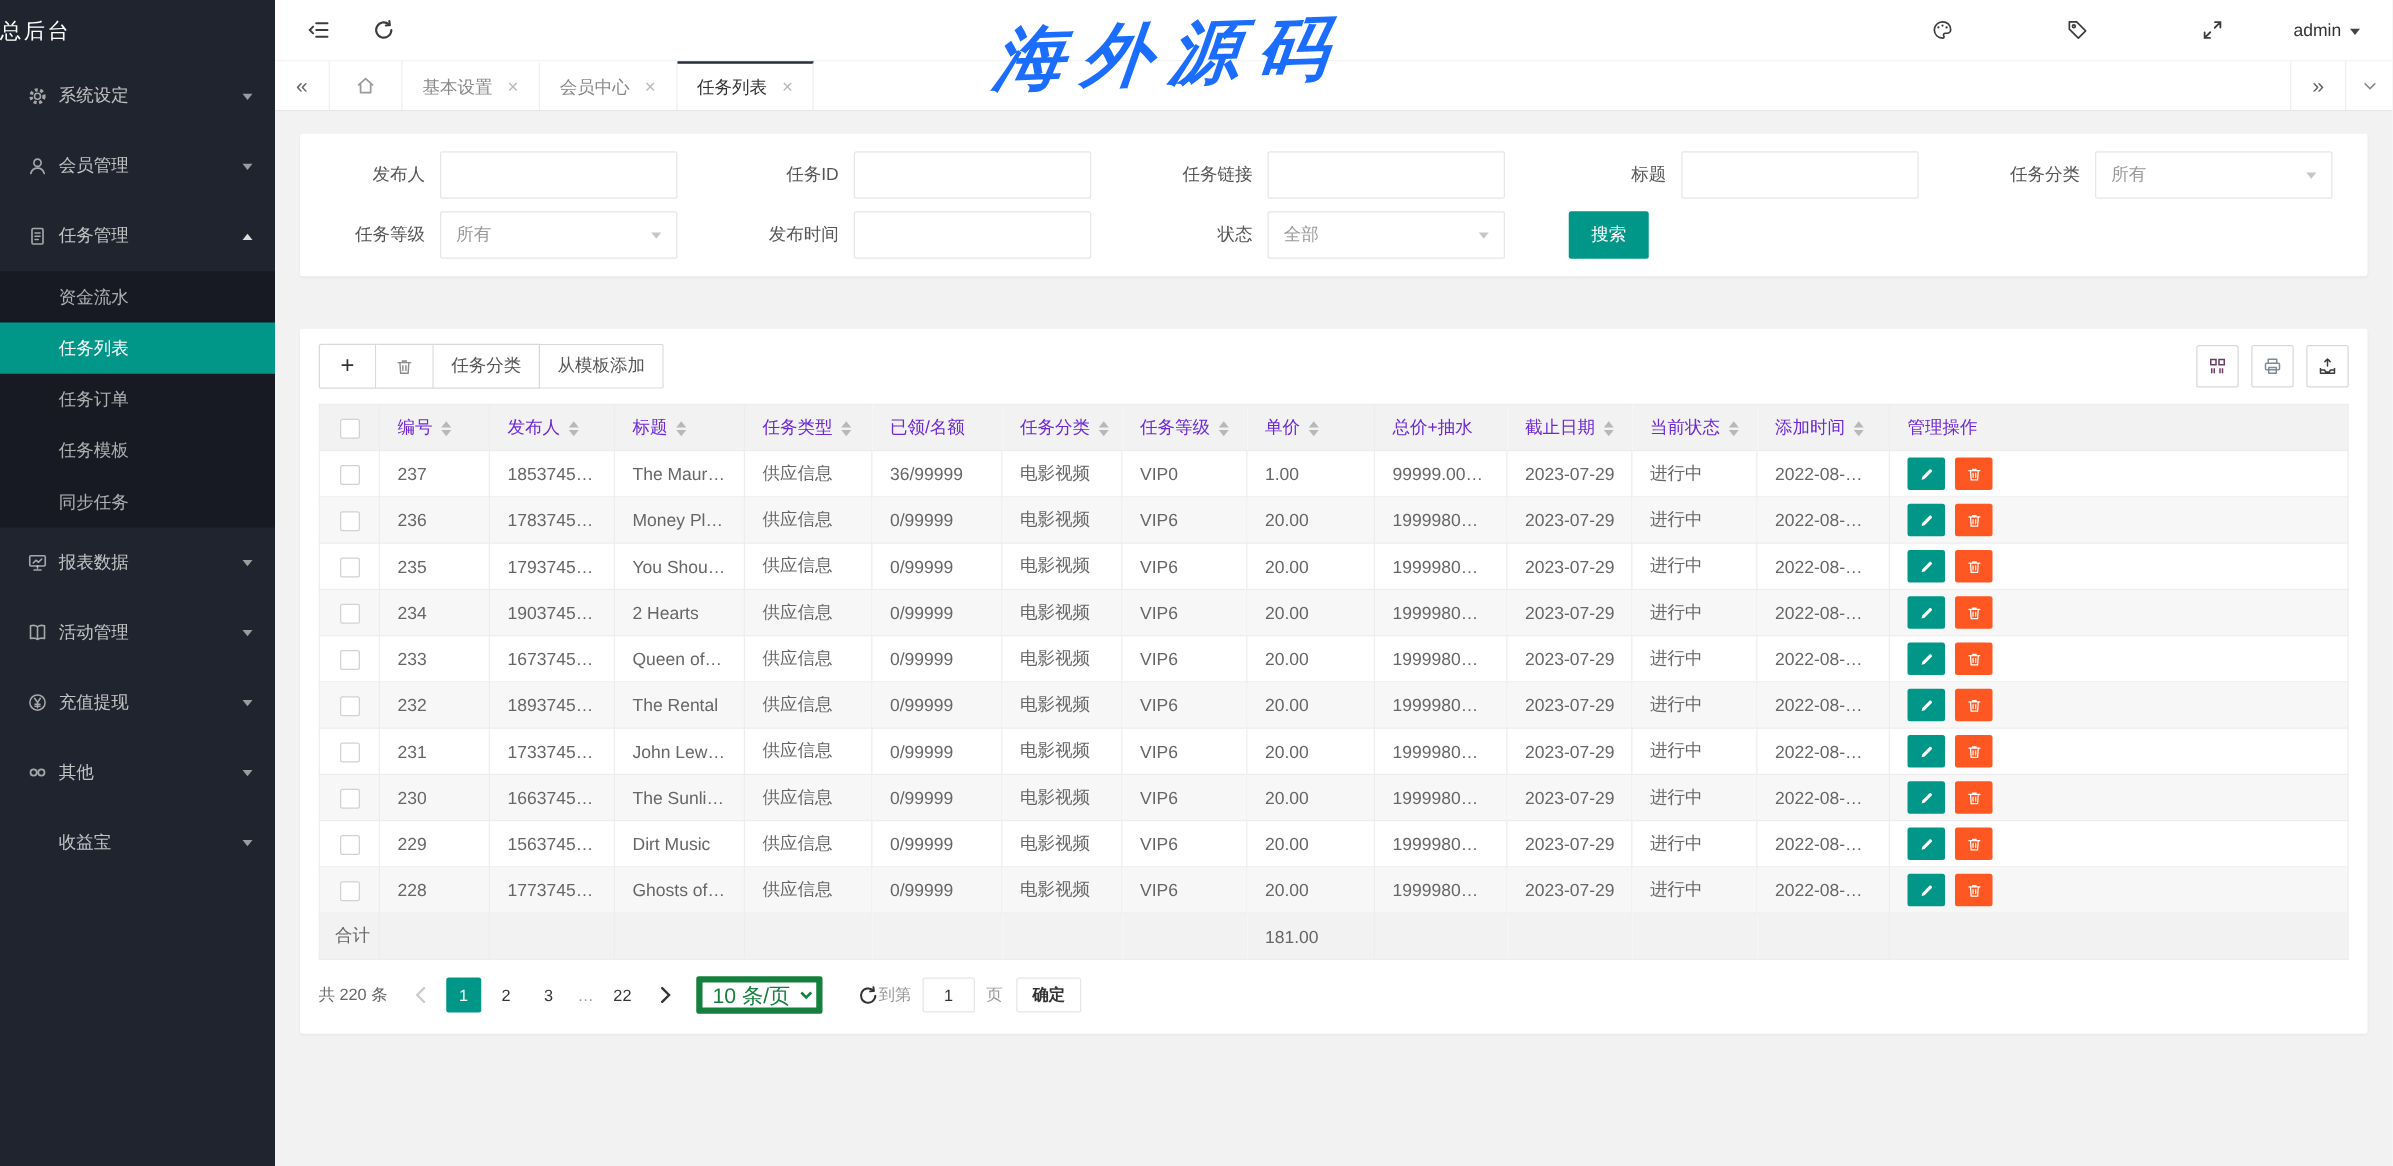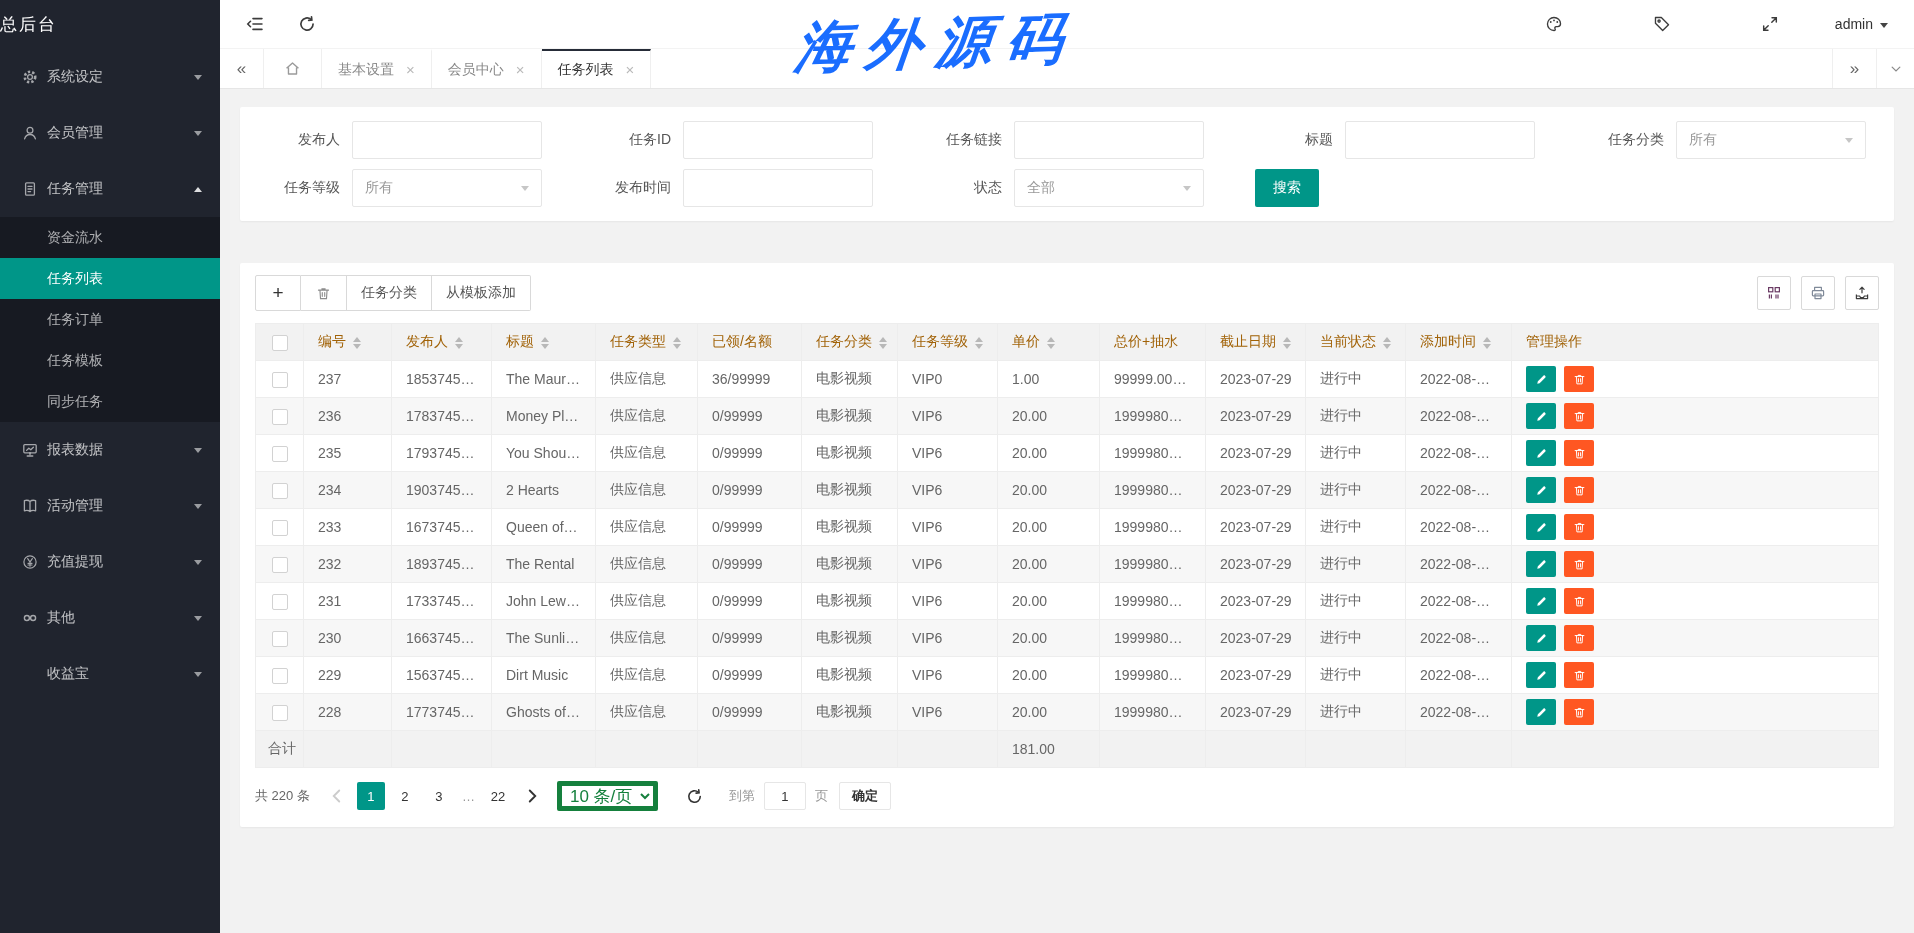--- a/index.html
+++ b/index.html
@@ -64,21 +64,21 @@
   .tbtn.plus{font-size:19px;color:#333;padding:0 12px}
   .tbtn .icon{width:15px;height:15px;color:#8c8c8c}
   .tc-right{margin-left:auto;display:flex;gap:10px}
   .sq-btn{width:34px;height:34px;border:1px solid #d9d9d9;border-radius:2px;background:#fff;display:flex;align-items:center;justify-content:center;cursor:pointer}
   .sq-btn .icon{width:16px;height:16px}
   .sq-btn .c-cols{color:#6a3b64}.sq-btn .c-print{color:#808a99}.sq-btn .c-export{color:#3d3d3d}
 
   table{width:100%;border-collapse:collapse;table-layout:fixed;border:1px solid #ebebeb}
   th,td{border:1px solid #ededed;height:37px;padding:0 6px 0 14px;text-align:left;font-weight:normal;
     color:#666;font-size:14px;overflow:hidden;white-space:nowrap;text-overflow:clip}
-  thead th{background:#f2f2f2;color:#a16207}
+  thead th{background:#f2f2f2;color:#6d28d9}
   tr.even td{background:#f7f7f7}
   .col-check{padding:0;text-align:center}
   .checkbox{display:inline-block;width:16px;height:16px;border:1px solid #d2d2d2;border-radius:2px;background:#fff;vertical-align:middle;cursor:pointer}
   .sort{display:inline-flex;flex-direction:column;margin-left:7px;vertical-align:middle;cursor:pointer;transform:translateY(1px)}
   .sort i{width:0;height:0;border-left:4px solid transparent;border-right:4px solid transparent;display:block}
   .sort .up{border-bottom:5px solid #b8b8b8;margin-bottom:2px}
   .sort .down{border-top:5px solid #b8b8b8}
   tr.totals td{background:#f2f2f2;color:#666}
   .ops{display:flex;gap:8px;align-items:center}
   .mini{width:30px;height:26px;border-radius:2px;display:flex;align-items:center;justify-content:center;color:#fff;cursor:pointer}
@@ -87,21 +87,21 @@
   .mini.del{background:var(--danger)}
 
   .pagebar{display:flex;align-items:center;padding:13px 0 16px;font-size:13px;color:#666}
   .pg-total{margin-right:10px}
   .pg-btn{min-width:28px;height:28px;display:inline-flex;align-items:center;justify-content:center;margin:0 3px;border-radius:2px;color:#333;cursor:pointer;padding:0 4px}
   .pg-btn.active{background:var(--accent);color:#fff}
   .pg-btn.prev{color:#ccc}
   .pg-ellipsis{color:#999;margin:0 6px}
   .pg-select{height:30px;border:5px solid #15803d;border-radius:2px;font:inherit;font-size:17px;color:#15803d;background:#fff;margin-left:8px;padding:0 4px;outline:none}
   .pg-refresh{width:17px;height:17px;color:#333;margin-left:28px;cursor:pointer}
-  .pg-goto{color:#999;margin-left:26px}
+  .pg-goto{color:#999;}
   .pg-input{width:42px;height:28px;border:1px solid #e6e6e6;border-radius:2px;text-align:center;font:inherit;font-size:13px;color:#333;margin:0 9px;outline:none}
   .pg-page-label{color:#999}
   .pg-ok{height:28px;padding:0 12px;border:1px solid #e6e6e6;background:#fff;border-radius:2px;font:inherit;font-size:13px;color:#333;margin-left:11px;cursor:pointer;font-weight:bold}
 
   .watermark{position:absolute;left:796px;top:6px;z-index:60;pointer-events:none;
     font-family:"DejaVu Serif",serif;font-style:italic;font-weight:bold;font-size:56px;
     color:var(--wm);letter-spacing:14px;transform:skewX(-8deg) rotate(-2deg);white-space:nowrap}
 </style>
 </head>
 <body>

